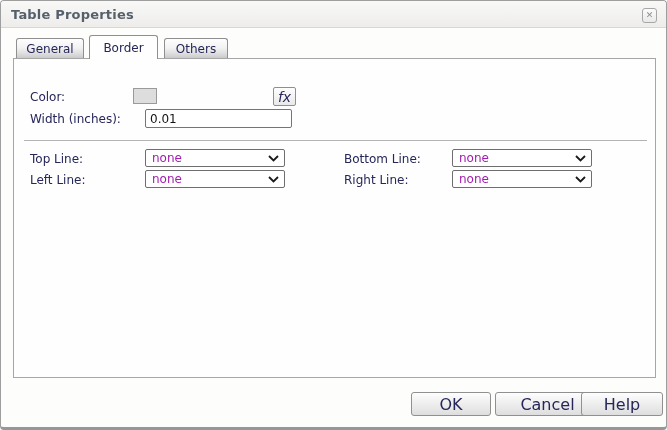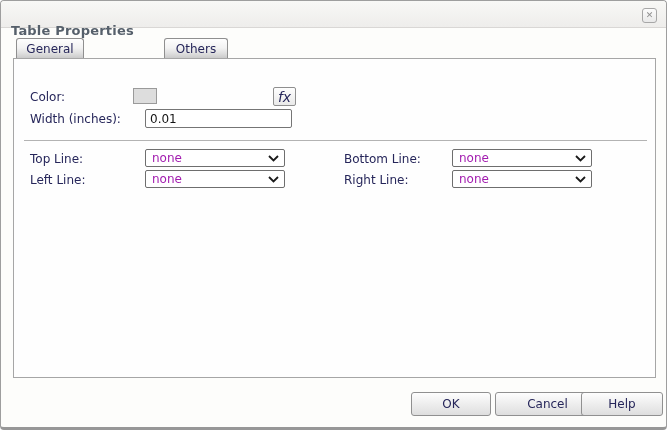--- a/index.html
+++ b/index.html
@@ -20,21 +20,20 @@
   .titlebar {
     position: absolute; left: 0; top: 0; right: 0; height: 27px;
     background: linear-gradient(#f8f8f6, #eeedeb);
     border-bottom: 1px solid #d9d7d5;
     border-radius: 3px 3px 0 0;
   }
   .titlebar .title {
     position: absolute; left: 10px; top: 6px;
     font-size: 13px; font-weight: bold; color: #56606b;
     letter-spacing: 0.2px;
-    margin-top: 16px;
   }
   .close-btn {
     position: absolute; right: 9px; top: 7px;
     width: 15px; height: 15px;
     border: 1px solid #a7a7a7; border-radius: 3px;
     background: linear-gradient(#fcfcfc, #e9e9e9);
     color: #8f8f8f; font-size: 9px; font-weight: bold;
     display: flex; align-items: center; justify-content: center;
     cursor: default; line-height: 1;
   }
@@ -108,21 +107,21 @@
     font-size: 12px; color: #a21caf;
     cursor: default;
   }
   .chevron svg { display: block; }
 
   
   .btn {
     position: absolute; top: 391px; height: 24px;
     border: 1px solid #909090; border-radius: 3px;
     background: linear-gradient(#fefefe, #ececec 55%, #dedede);
-    font-size: 12px; color: #26265a;
+    font-size: 16px; color: #26265a;
     display: flex; align-items: center; justify-content: center;
     cursor: default;
   }
   .btn-ok     { left: 410px; width: 80px; }
   .btn-cancel { left: 494px; width: 105px; text-align: right; }
   .btn-help   { left: 580px; width: 82px; }
 </style>
 </head>
 <body>
 
@@ -131,20 +130,23 @@
   <div class="titlebar">
     <div class="title">Table Properties</div>
     <div class="close-btn">
       <span>✕</span>
     </div>
   </div>
 
   <div class="tab inactive tab-general">
     <span>General</span>
   </div>
+  <div class="tab active tab-border">
+    <span>Border</span>
+  </div>
   <div class="tab inactive tab-others">
     <span>Others</span>
   </div>
 
   <div class="panel">
 
     <div class="field-label" style="left:16px; top:31px;">Color:</div>
     <div class="swatch" style="background: rgb(221, 221, 221);"></div>
     <div class="fx-btn">
       <span>fx</span>

